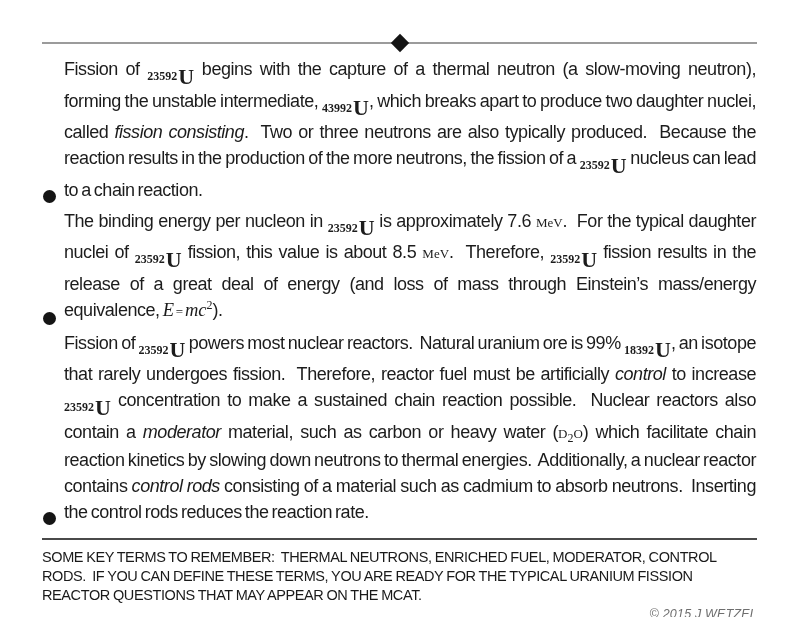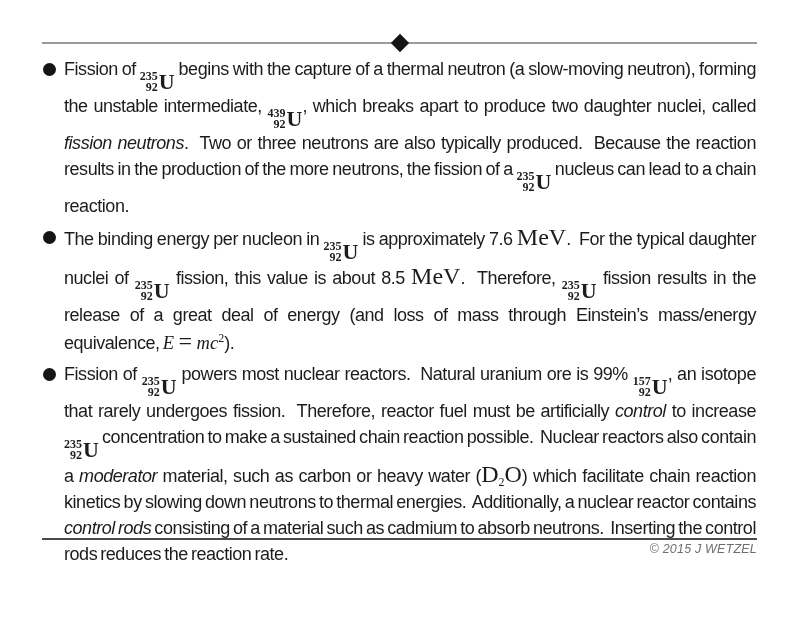--- a/index.html
+++ b/index.html
@@ -33,21 +33,21 @@
     background: #141414;
     transform: translate(-50%, -50%) rotate(45deg);
   }
   
   .bullets {
     list-style: none;
     margin-top: 12px;
   }
   .bullet-item {
     display: flex;
-    align-items: flex-start;
+    align-items: flex-end;
     margin-bottom: 5px;
   }
   .dot {
     flex: 0 0 13px;
     width: 13px;
     height: 13px;
     border-radius: 50%;
     background: #151515;
     margin-top: 7px;
     margin-left: 1px;
@@ -58,21 +58,21 @@
     font-size: 18px;
     line-height: 26px;
     letter-spacing: -0.45px;
     word-spacing: -1.5px;
     text-align: justify;
     color: #1c1c1c;
   }
   .italic-term { font-style: italic; }
   .serif-text {
     font-family: "Liberation Serif", serif;
-    font-size: 24px;
+    font-size: 13px;
     letter-spacing: 0;
   }
   .math-var {
     font-family: "Liberation Serif", serif;
     font-style: italic;
     font-size: 18.5px;
     letter-spacing: 0;
   }
   .sup-serif {
     font-family: "Liberation Serif", serif;
@@ -95,21 +95,21 @@
     vertical-align: -5px;
     font-family: "Liberation Serif", serif;
     font-weight: 700;
     line-height: 0;
     letter-spacing: 0;
     word-spacing: 0;
     white-space: nowrap;
   }
   .iso-stack {
     display: inline-flex;
-    flex-direction: column;
+    flex-direction: row;
     align-items: flex-end;
     font-size: 12px;
     line-height: 11px;
     margin-right: 1px;
   }
   .iso-sym {
     font-size: 22px;
     line-height: 22px;
   }
   
@@ -158,21 +158,21 @@
               <span class="iso-sup">235</span>
               <span class="iso-sub">92</span>
             </span>
             <span class="iso-sym">U</span>
           </span> begins with the capture of a thermal neutron (a slow-moving neutron), forming the unstable intermediate, <span class="isotope">
             <span class="iso-stack">
               <span class="iso-sup">439</span>
               <span class="iso-sub">92</span>
             </span>
             <span class="iso-sym">U</span>
-          </span>, which breaks apart to produce two daughter nuclei, called <em class="italic-term">fission neutrons</em>.&nbsp; Two or three neutrons are also typically produced.&nbsp; Because the reaction results in the production of the more neutrons, the fission of a <span class="isotope">
+          </span>, which breaks apart to produce two daughter nuclei, called <em class="italic-term">fission consisting</em>.&nbsp; Two or three neutrons are also typically produced.&nbsp; Because the reaction results in the production of the more neutrons, the fission of a <span class="isotope">
             <span class="iso-stack">
               <span class="iso-sup">235</span>
               <span class="iso-sub">92</span>
             </span>
             <span class="iso-sym">U</span>
           </span> nucleus can lead to a chain reaction.</div>
       </li>
       <li class="bullet-item">
         <span class="dot"></span>
         <div class="bullet-text">The binding energy per nucleon in <span class="isotope">
@@ -198,32 +198,33 @@
       <li class="bullet-item">
         <span class="dot"></span>
         <div class="bullet-text">Fission of <span class="isotope">
             <span class="iso-stack">
               <span class="iso-sup">235</span>
               <span class="iso-sub">92</span>
             </span>
             <span class="iso-sym">U</span>
           </span> powers most nuclear reactors.&nbsp; Natural uranium ore is 99% <span class="isotope">
             <span class="iso-stack">
-              <span class="iso-sup">157</span>
+              <span class="iso-sup">183</span>
               <span class="iso-sub">92</span>
             </span>
             <span class="iso-sym">U</span>
           </span>, an isotope that rarely undergoes fission.&nbsp; Therefore, reactor fuel must be artificially <em class="italic-term">control</em> to increase <span class="isotope">
             <span class="iso-stack">
               <span class="iso-sup">235</span>
               <span class="iso-sub">92</span>
             </span>
             <span class="iso-sym">U</span>
           </span> concentration to make a sustained chain reaction possible.&nbsp; Nuclear reactors also contain a <em class="italic-term">moderator</em> material, such as carbon or heavy water (<span class="serif-text">D</span><sub class="sub-serif">2</sub><span class="serif-text">O</span>) which facilitate chain reaction kinetics by slowing down neutrons to thermal energies.&nbsp; Additionally, a nuclear reactor contains <em class="italic-term">control rods</em> consisting of a material such as cadmium to absorb neutrons.&nbsp; Inserting the control rods reduces the reaction rate.</div>
       </li>
     </ul>
 
   <div class="footer-block">
     <div class="footer-rule"></div>
+    <p class="keyterms">SOME KEY TERMS TO REMEMBER:  THERMAL NEUTRONS, ENRICHED FUEL, MODERATOR, CONTROL RODS.  IF YOU CAN DEFINE THESE TERMS, YOU ARE READY FOR THE TYPICAL URANIUM FISSION REACTOR QUESTIONS THAT MAY APPEAR ON THE MCAT.</p>
     <p class="copyright">© 2015 J WETZEL</p>
   </div>
 
 </div>
 
 </body></html>

